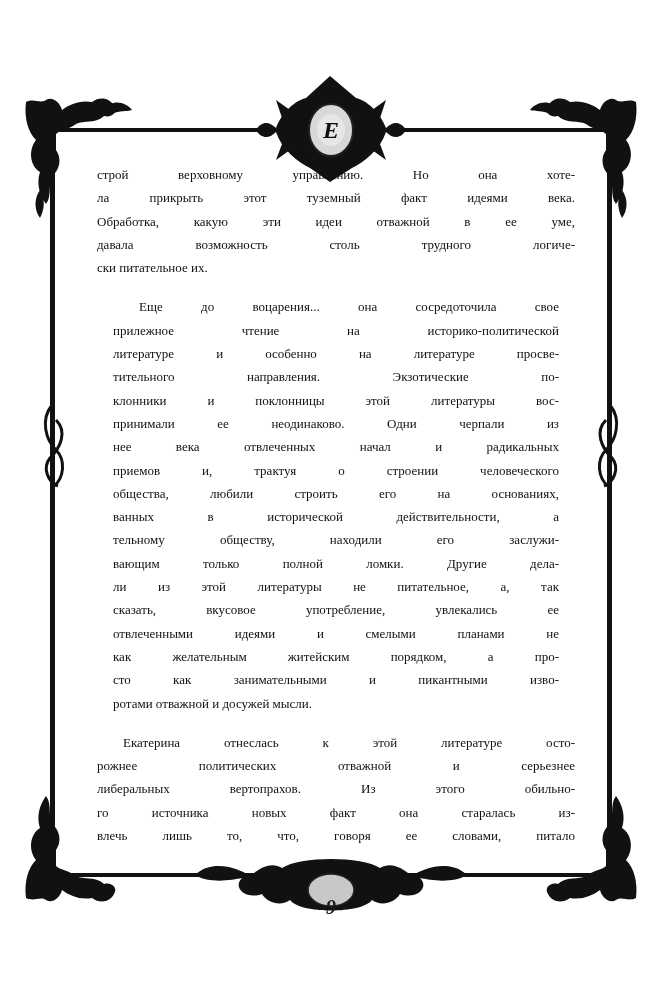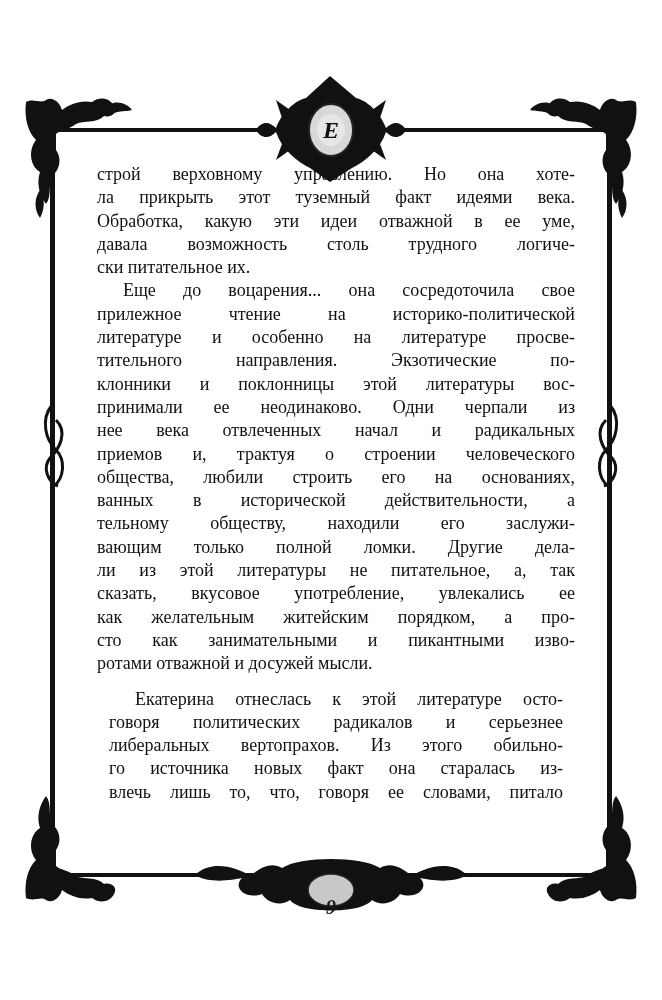--- a/index.html
+++ b/index.html
@@ -4,21 +4,21 @@
   <style>
     html, body { margin: 0; padding: 0; background: #ffffff; }
     body { width: 662px; height: 1000px; position: relative; overflow: hidden; }
     .frame { position: absolute; left: 0; top: 0; width: 662px; height: 1000px; }
     .text-block {
       position: absolute;
       left: 97px;
       top: 163px;
       width: 478px;
       font-family: "Liberation Serif", "DejaVu Serif", serif;
-      font-size: 18px;
+      font-size: 13px;
       line-height: 23.3px;
       color: #111111;
       text-align: justify;
     }
     .line {
       display: block;
       white-space: nowrap;
       text-align: justify;
       text-align-last: justify;
       height: 23.3px;
@@ -97,41 +97,42 @@
 </svg>
 
 <div class="text-block">
   <p style="margin:0">
     <span class="line">строй верховному управлению. Но она хоте-</span>
     <span class="line">ла прикрыть этот туземный факт идеями века.</span>
     <span class="line">Обработка, какую эти идеи отважной в ее уме,</span>
     <span class="line">давала возможность столь трудного логиче-</span>
     <span class="line last">ски питательное их.</span>
   </p>
-  <p style="margin:0">
+  <p style="margin:16px">
     <span class="line indent">Еще до воцарения... она сосредоточила свое</span>
     <span class="line">прилежное чтение на историко-политической</span>
     <span class="line">литературе и особенно на литературе просве-</span>
     <span class="line">тительного направления. Экзотические по-</span>
     <span class="line">клонники и поклонницы этой литературы вос-</span>
     <span class="line">принимали ее неодинаково. Одни черпали из</span>
     <span class="line">нее века отвлеченных начал и радикальных</span>
     <span class="line">приемов и, трактуя о строении человеческого</span>
     <span class="line">общества, любили строить его на основаниях,</span>
     <span class="line">ванных в исторической действительности, а</span>
     <span class="line">тельному обществу, находили его заслужи-</span>
     <span class="line">вающим только полной ломки. Другие дела-</span>
     <span class="line">ли из этой литературы не питательное, а, так</span>
     <span class="line">сказать, вкусовое употребление, увлекались ее</span>
+    <span class="line">отвлеченными идеями и смелыми планами не</span>
     <span class="line">как желательным житейским порядком, а про-</span>
     <span class="line">сто как занимательными и пикантными изво-</span>
     <span class="line last">ротами отважной и досужей мысли.</span>
   </p>
-  <p style="margin:12px">
+  <p style="margin:0">
     <span class="line indent">Екатерина отнеслась к этой литературе осто-</span>
-    <span class="line">говоря политических радикалов и серьезнее</span>
+    <span class="line">рожнее политических отважной и серьезнее</span>
     <span class="line">либеральных вертопрахов. Из этого обильно-</span>
     <span class="line">го источника новых факт она старалась из-</span>
     <span class="line">влечь лишь то, что, говоря ее словами, питало</span>
   </p>
 </div>
 
 <div class="page-num">9</div>
 
 </body></html>

